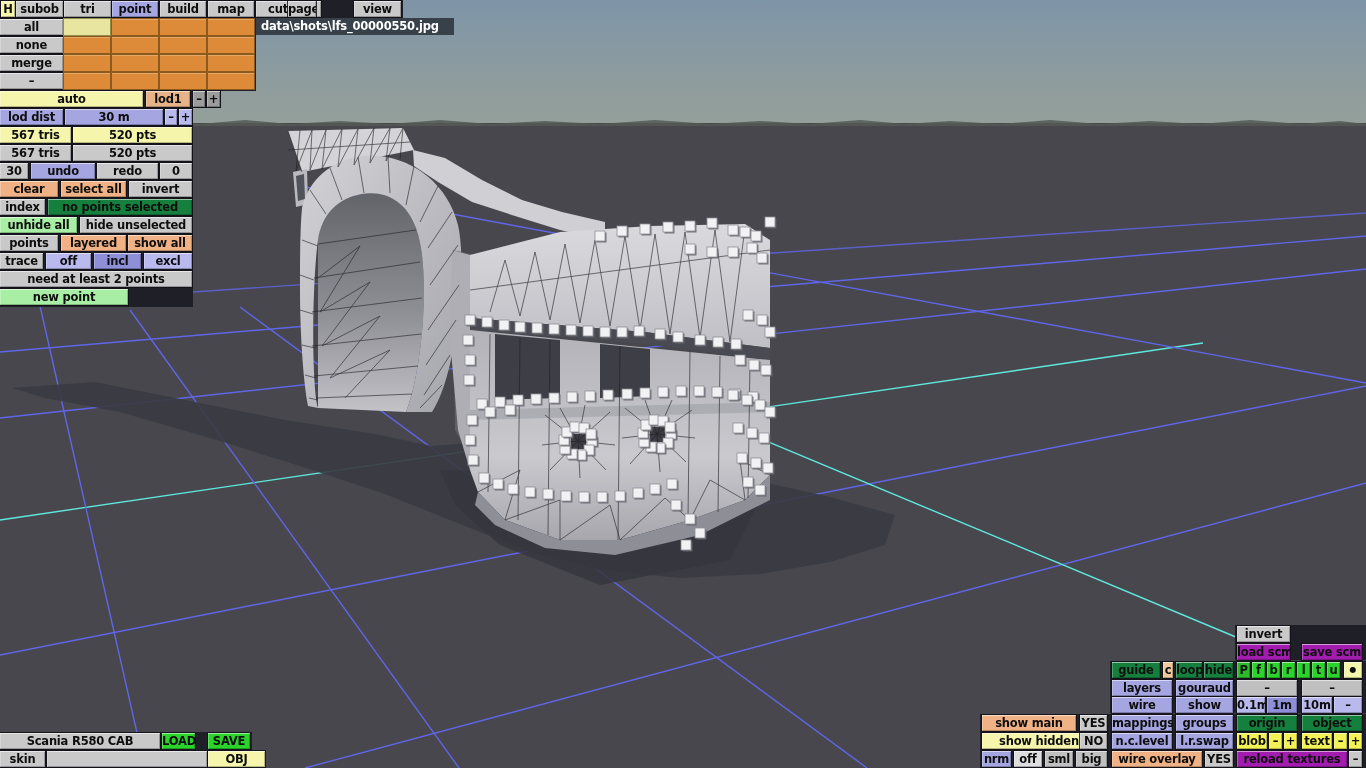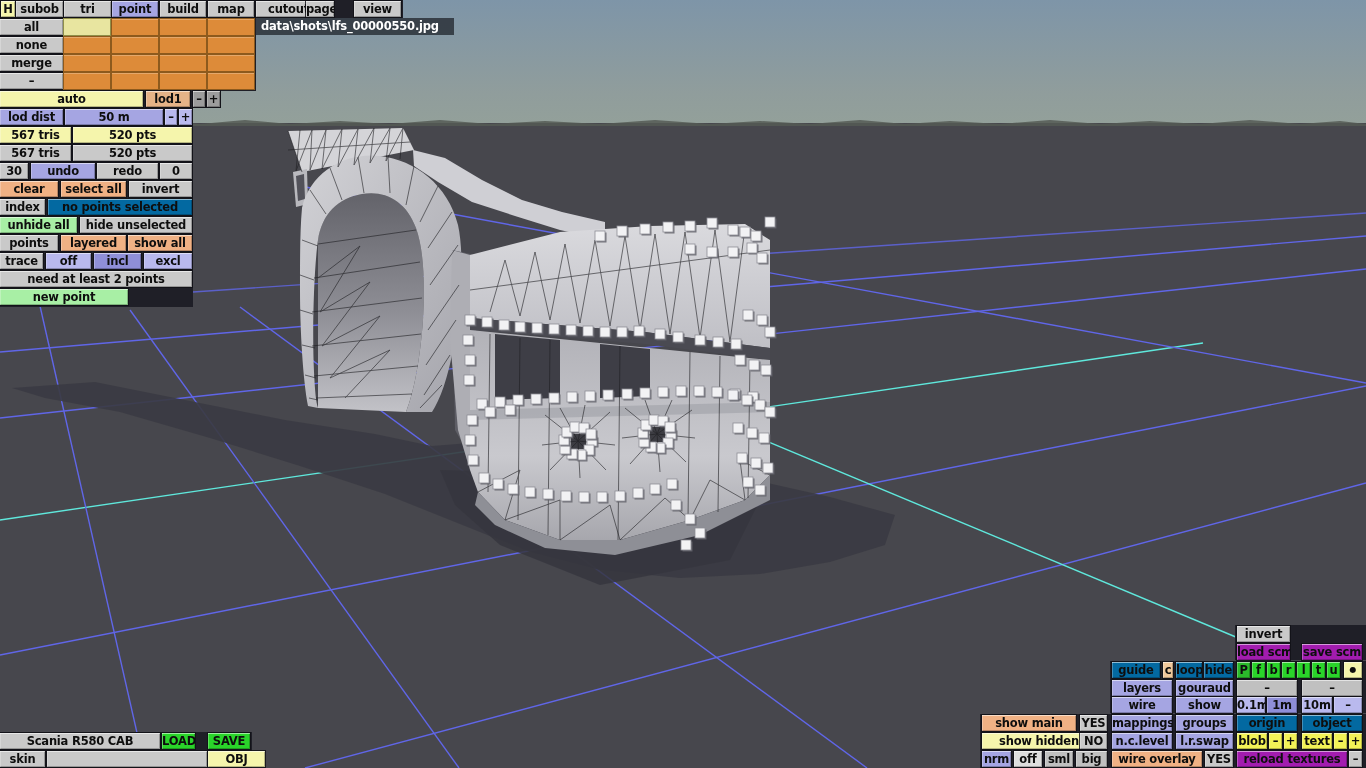--- a/index.html
+++ b/index.html
@@ -12,21 +12,21 @@
        white-space:nowrap;overflow:hidden;
        box-shadow:0 0 0 1px rgba(18,18,24,.85),
                   inset 0 1px 0 rgba(255,255,255,.55),
                   inset 1px 0 0 rgba(255,255,255,.25),
                   inset -1px -1px 0 rgba(0,0,0,.25);}
   .gray{background:#c9c9c9}.grayL{background:#dedede}.grayD{background:#9c9c9c}
   .grayM{background:#c0c0c0}
   .yellow{background:#f5f5ac}.yellowB{background:#f2f257}
   .orange{background:#f0b184}.tan{background:#e5b387}.peach{background:#f0c89b}
   .purple{background:#a5a5e2}.purpleL{background:#b9b9ee}.purpleD{background:#8f8fd8}
-  .cyan{background:#0369a1}
+  .cyan{background:#15803d}
   .green{background:#a8efa5}.greenB{background:#2ad42a}.greenP{background:#2bbb2b}
   .greenS{background:#a21caf}
   .cell{position:absolute;width:46px;height:16px;background:#dd8b39;
         box-shadow:0 0 0 1px #8d5a1d, inset 0 1px 0 rgba(255,255,255,.25);}
   .cell.hl{background:#e8e5a0;box-shadow:0 0 0 1px #8f8f4a;}
   #titlebar{position:absolute;left:256px;top:18px;width:193px;height:17px;
         background:rgba(46,52,60,.88);color:#fff;font:700 11.5px "DejaVu Sans",sans-serif;
         line-height:17px;padding-left:5px;letter-spacing:-0.2px;}
   .dotbtn{font-size:8px;}
 </style>
@@ -349,21 +349,21 @@
   </svg>
 
   <div class="backing" style="left:0;top:0;width:403px;height:18px"></div>
   <div class="btn yellow" style="left:1px;top:1px;width:14px">H</div>
   <div class="btn gray" style="left:16px;top:1px;width:47px">subob</div>
   <div class="btn gray" style="left:64px;top:1px;width:47px">tri</div>
   <div class="btn purple" style="left:112px;top:1px;width:46px">point</div>
   <div class="btn gray" style="left:160px;top:1px;width:46px">build</div>
   <div class="btn gray" style="left:208px;top:1px;width:46px">map</div>
   <div class="btn gray" style="left:256px;top:1px;width:65px">cutout</div>
-  <div class="btn gray" style="left:306px;top:1px;width:28px">page</div>
+  <div class="btn gray" style="left:288px;top:1px;width:28px">page</div>
   <div class="btn gray" style="left:354px;top:1px;width:47px">view</div>
 
   <div id="titlebar">data\shots\lfs_00000550.jpg</div>
 
   <div class="backing" style="left:0;top:18px;width:256px;height:73px"></div>
   <div class="btn gray" style="left:0;top:19px;width:63px">all</div>
   <div class="btn gray" style="left:0;top:37px;width:63px">none</div>
   <div class="btn gray" style="left:0;top:55px;width:63px">merge</div>
   <div class="btn gray" style="left:0;top:73px;width:63px">–</div>
   <div id="subcells">
@@ -386,21 +386,21 @@
     </div>
 
   <div class="backing" style="left:0;top:90px;width:221px;height:18px"></div>
   <div class="btn yellow" style="left:0;top:91px;width:143px">auto</div>
   <div class="btn tan" style="left:146px;top:91px;width:44px">lod1</div>
   <div class="btn grayD" style="left:193px;top:91px;width:12px">–</div>
   <div class="btn grayD" style="left:207px;top:91px;width:13px">+</div>
 
   <div class="backing" style="left:0;top:108px;width:193px;height:199px"></div>
   <div class="btn purple" style="left:0;top:109px;width:63px">lod dist</div>
-  <div class="btn purple" style="left:65px;top:109px;width:98px">50 m</div>
+  <div class="btn purple" style="left:65px;top:109px;width:98px">30 m</div>
   <div class="btn purpleL" style="left:165px;top:109px;width:12px">–</div>
   <div class="btn purpleL" style="left:179px;top:109px;width:13px">+</div>
 
   <div class="btn yellow" style="left:0;top:127px;width:71px">567 tris</div>
   <div class="btn yellow" style="left:73px;top:127px;width:119px">520 pts</div>
   <div class="btn gray" style="left:0;top:145px;width:71px">567 tris</div>
   <div class="btn gray" style="left:73px;top:145px;width:119px">520 pts</div>
 
   <div class="btn gray" style="left:0;top:163px;width:28px">30</div>
   <div class="btn purple" style="left:31px;top:163px;width:64px">undo</div>

